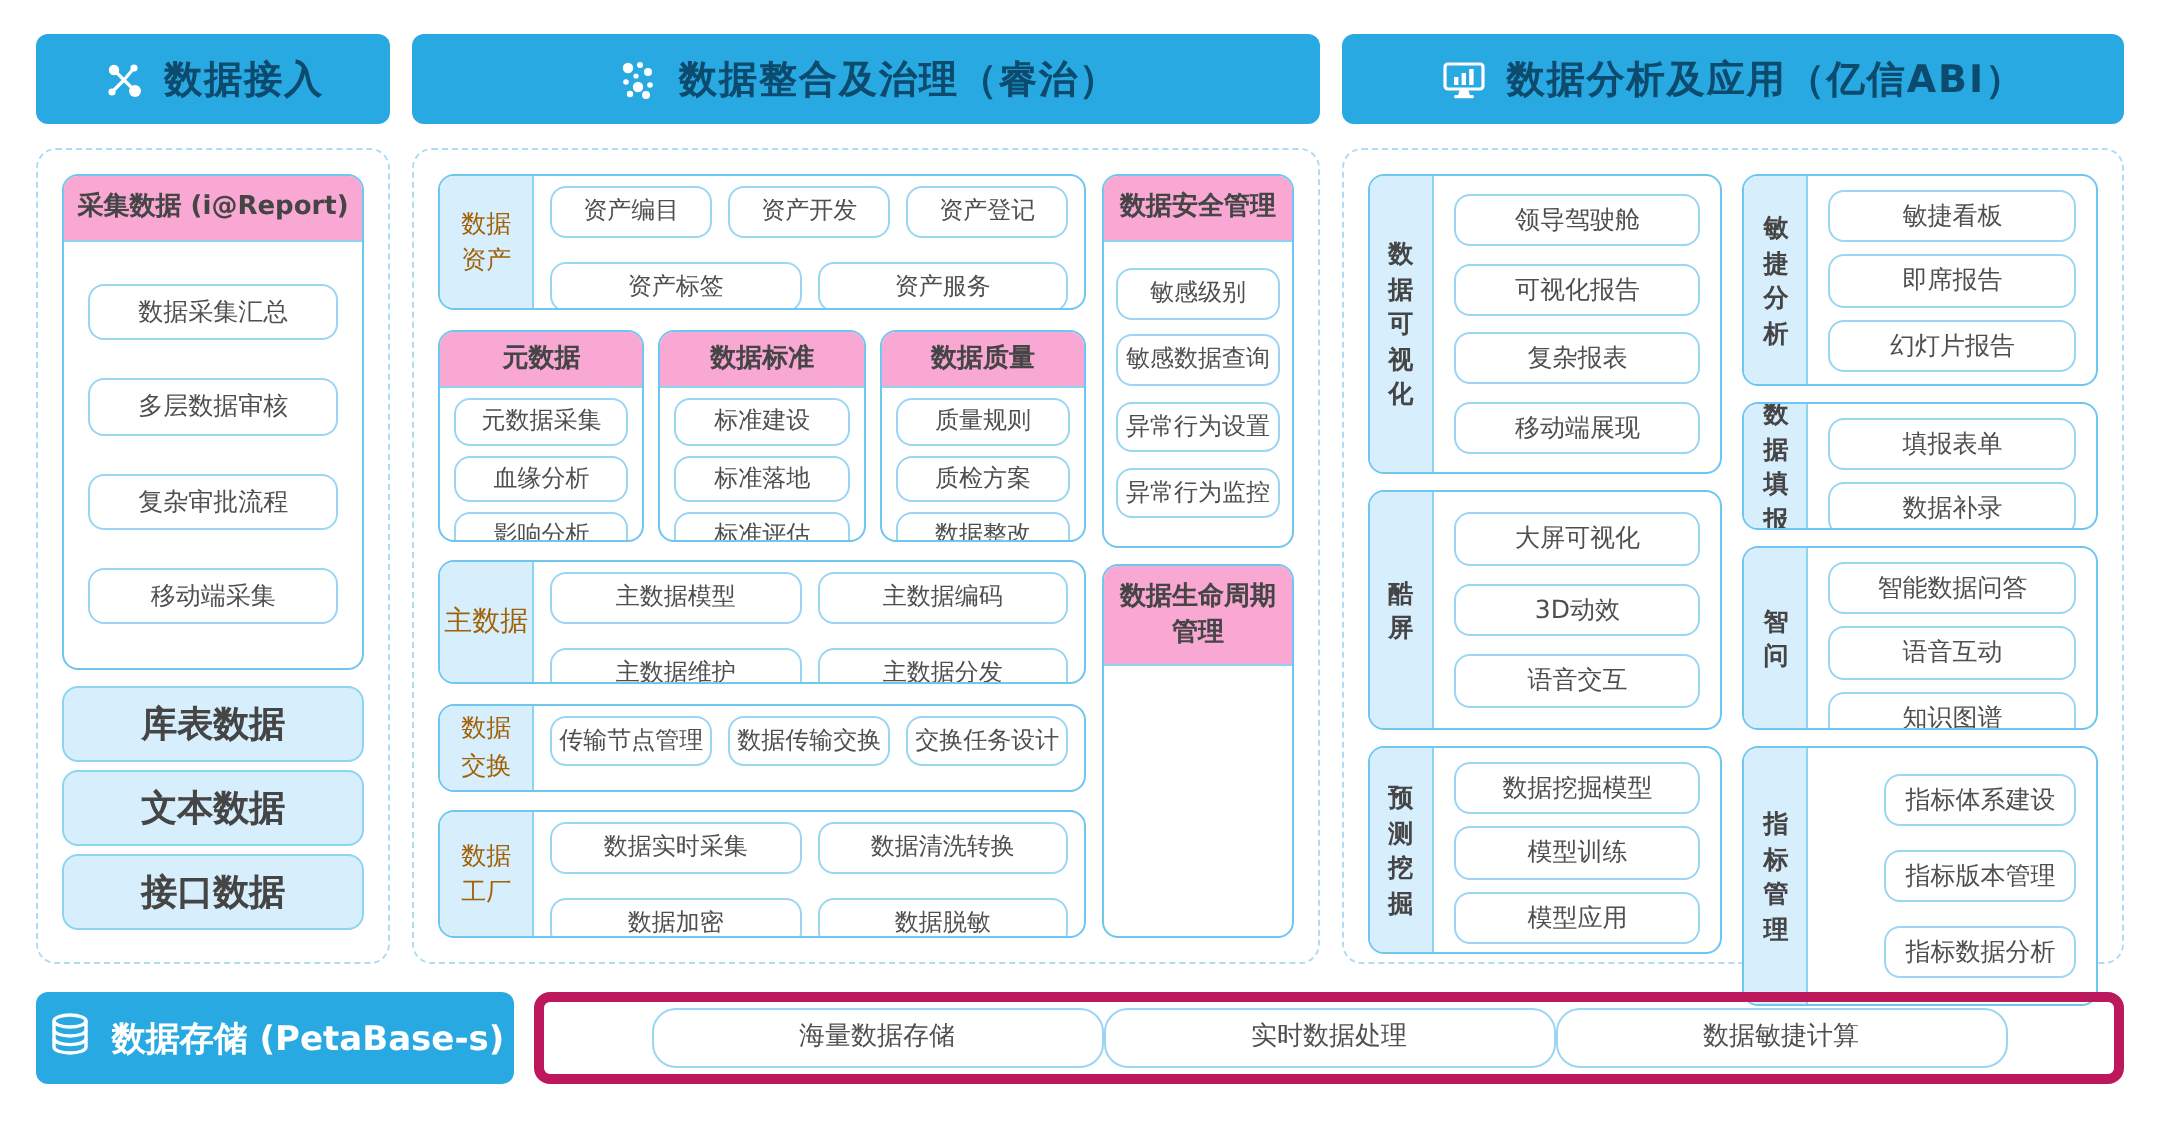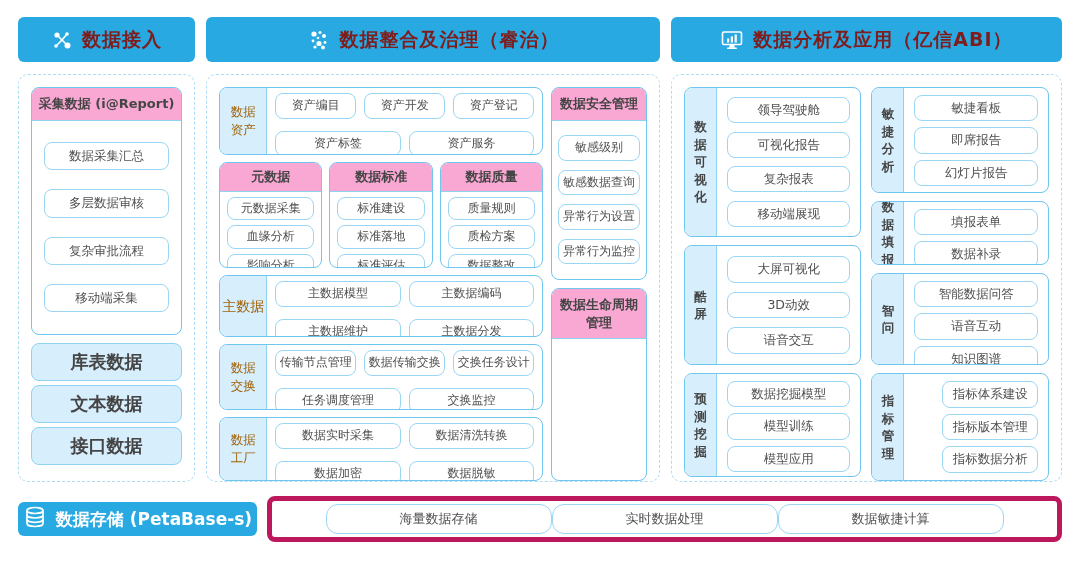--- a/index.html
+++ b/index.html
@@ -10,21 +10,21 @@
   }
   .page{box-sizing:border-box;width:1080px;height:563px;padding:17px 18px 0 18px;}
   .columns{display:flex;gap:11px;}
   .col{display:flex;flex-direction:column;}
   .col-left{width:178px;}
   .col-mid{width:456px;}
   .col-right{width:393px;}
 
   
   .hbar{
-    height:45px;border-radius:6px;background:#29a9e2;color:#7f1d1d;
+    height:45px;border-radius:6px;background:#29a9e2;color:#0c4a6e;
     display:flex;align-items:center;justify-content:center;gap:9px;
     font-size:19px;font-weight:bold;letter-spacing:1px;flex:0 0 auto;
   }
   .hbar svg{display:block;}
 
   
   .panel{
     margin-top:12px;height:408px;box-sizing:border-box;
     border:1.6px dashed #aedcf5;border-radius:10px;padding:12px;
     display:flex;flex-direction:column;
@@ -83,21 +83,21 @@
   .brow .btn{flex:1;}
 
   .triple{display:flex;gap:7px;height:106px;}
   .triple .group{flex:1;}
   .triple .group-header{padding:5px 2px;}
   .triple .group-body{padding:5px 7px;gap:5px;}
   .triple .btn{padding:3px 1px;font-size:12px;}
 
   .row-asset{height:68px;}
   .row-master{height:62px;}
-  .row-exchange{height:66px;}
+  .row-exchange{height:44px;}
   .row-factory{height:64px;}
 
   .mid-right .group{flex:1;}
   .mid-right .group-body{padding:10px 6px;}
   .mid-right .btn{font-size:12px;padding:4px 1px;}
 
   
   .right-wrap{display:flex;gap:10px;flex:1;}
   .rcol{flex:1;display:flex;flex-direction:column;gap:8px;}
   .vgroup{
@@ -111,26 +111,26 @@
   }
   .v-label span{display:block;width:1em;word-break:break-all;text-align:center;line-height:1.4;}
   .vgroup .vbody{flex:1;display:flex;flex-direction:column;justify-content:space-evenly;padding:7px 10px;gap:6px;}
   .vgroup .btn{padding:4px 2px;}
   .g-vis{height:150px;}
   .g-cool{height:120px;}
   .g-mine{height:104px;}
   .g-agile{height:106px;}
   .g-fill{height:64px;}
   .g-ask{height:92px;}
-  .g-ind{height:108px;gap:28px;}
+  .g-ind{height:130px;gap:28px;}
 
   
   .bottom{display:flex;gap:10px;margin-top:14px;align-items:center;}
   .storage-btn{
-    width:239px;height:34px;border-radius:6px;background:#29a9e2;color:#ffffff;
+    width:239px;height:46px;border-radius:6px;background:#29a9e2;color:#ffffff;
     display:flex;align-items:center;justify-content:center;gap:9px;
     font-size:17px;font-weight:bold;flex:0 0 auto;
   }
   .storage-box{
     flex:1;height:46px;box-sizing:border-box;border:5px solid #be185d;border-radius:8px;
     display:flex;align-items:center;justify-content:center;padding:0 20px;
   }
   .storage-box .btn{width:226px;border-radius:12px;font-size:13px;padding:6px 2px;}
 </style>
 </head>

